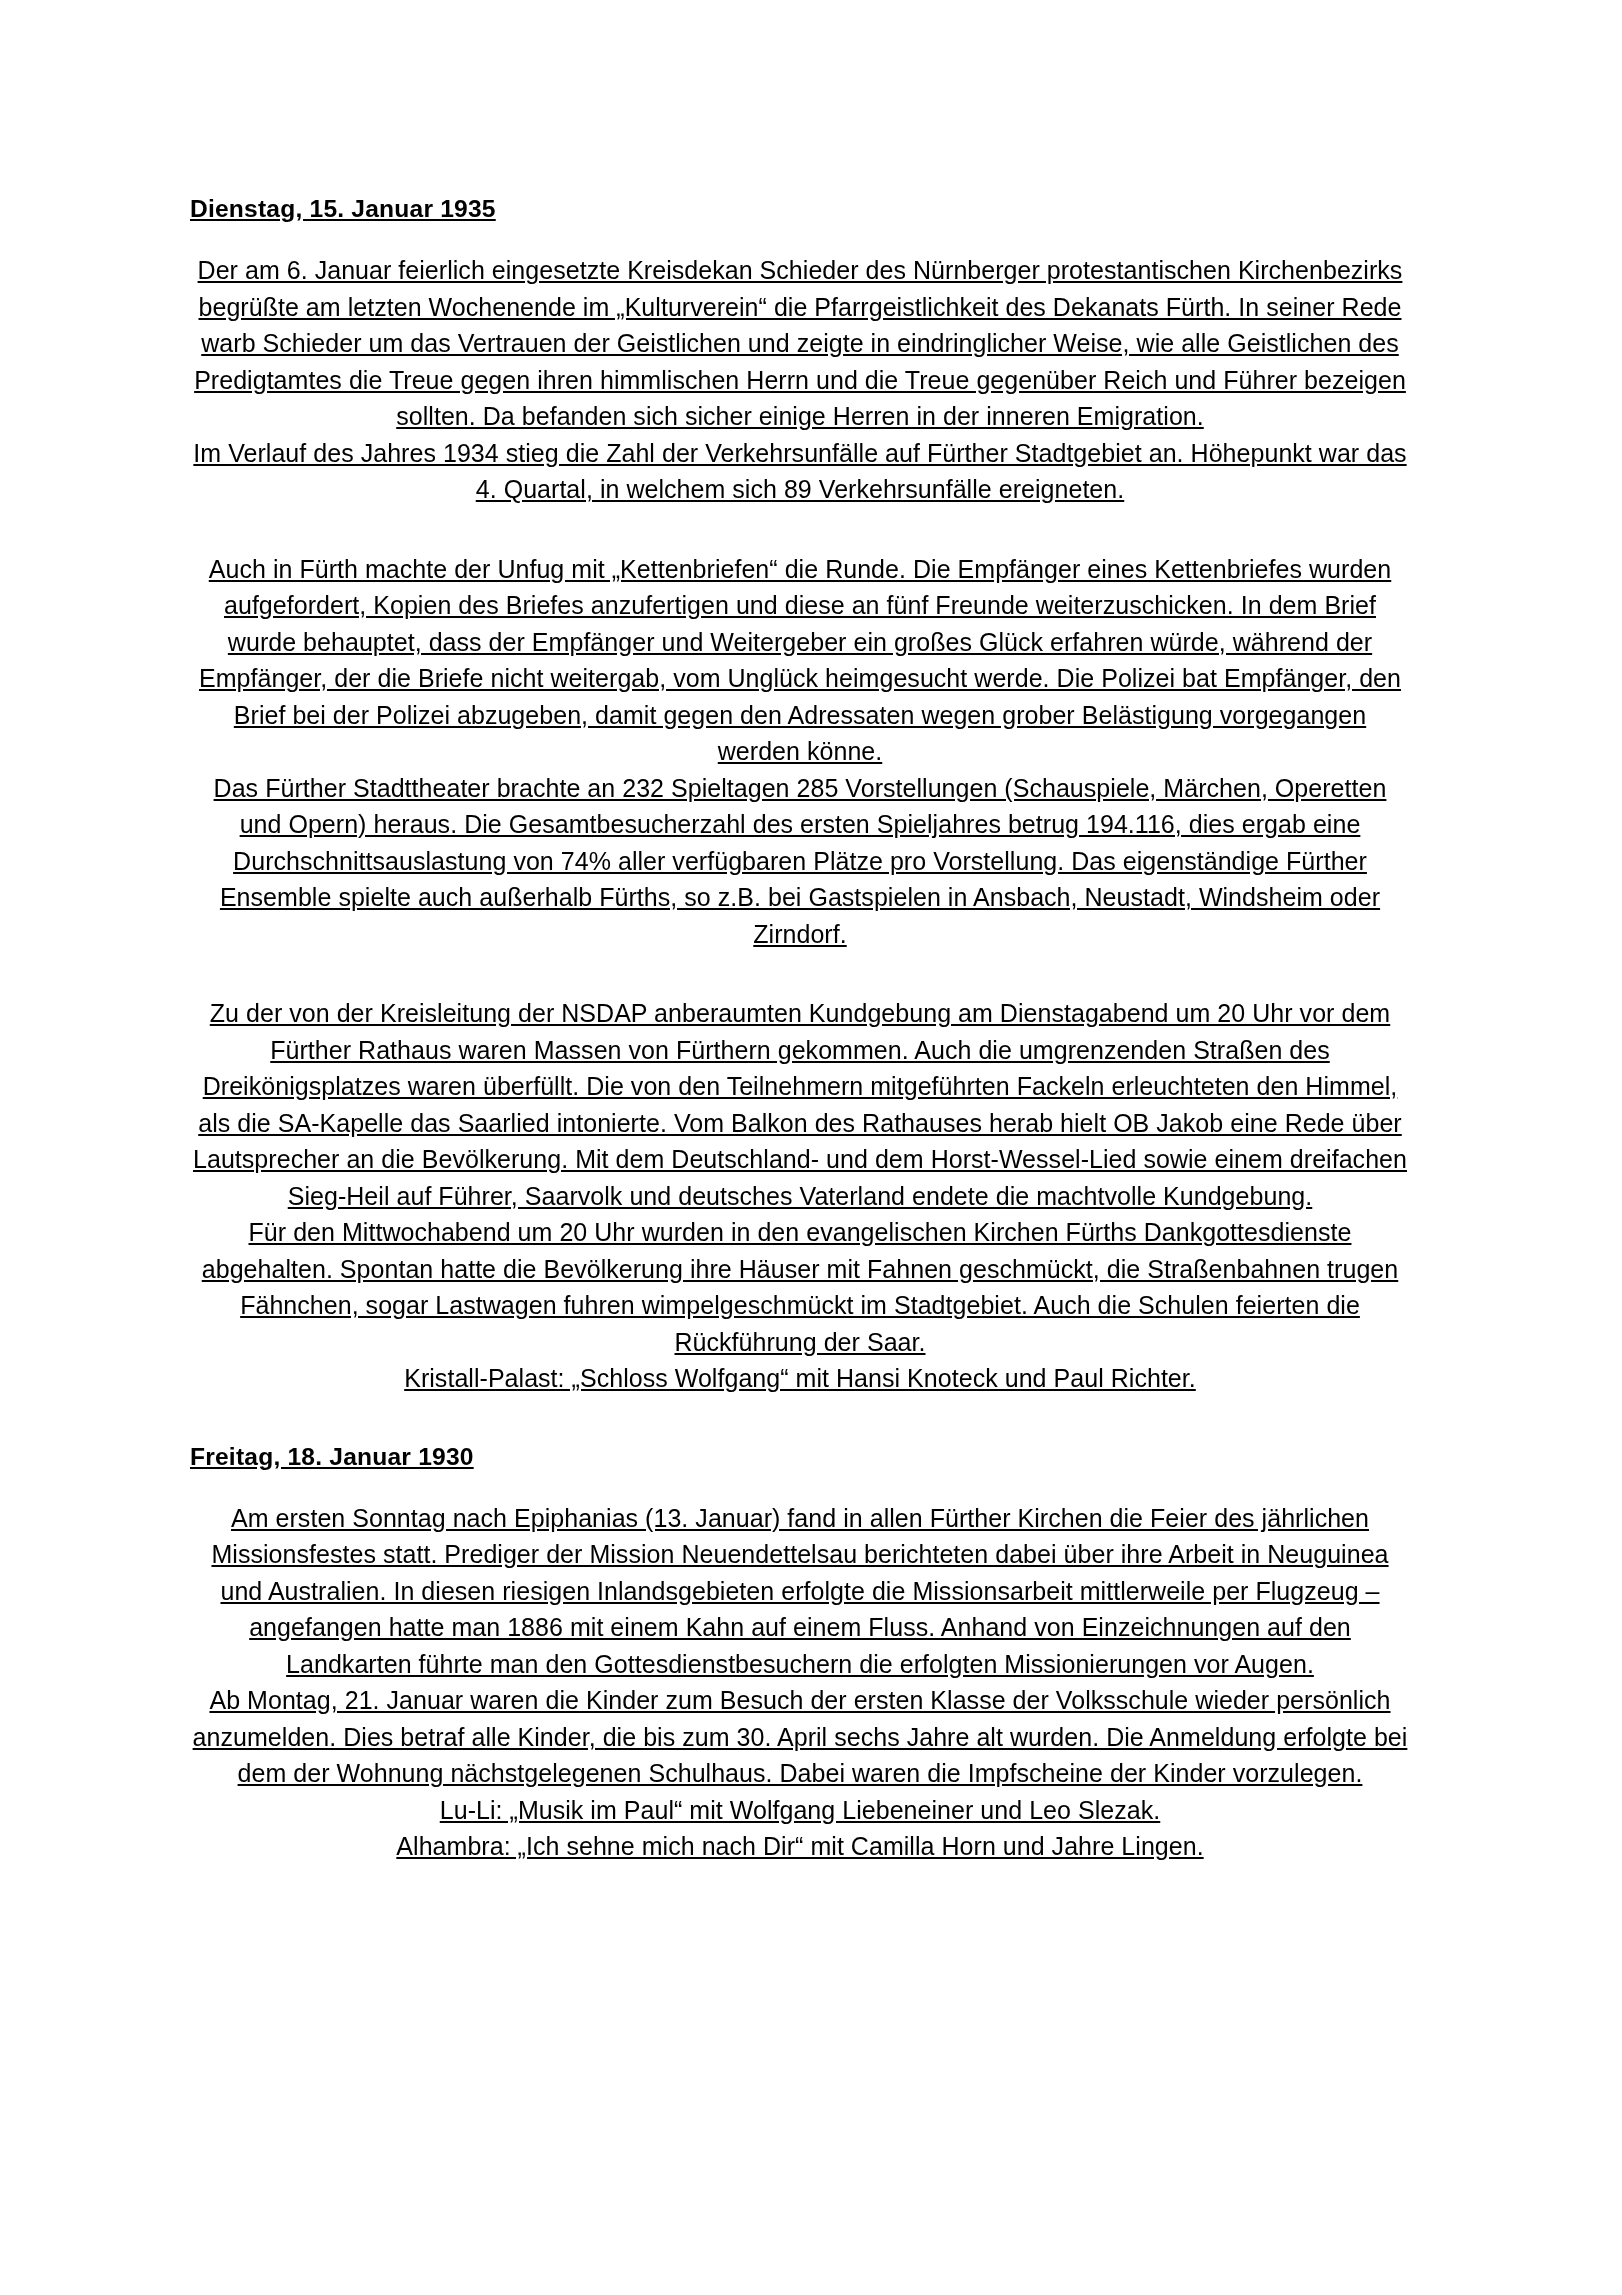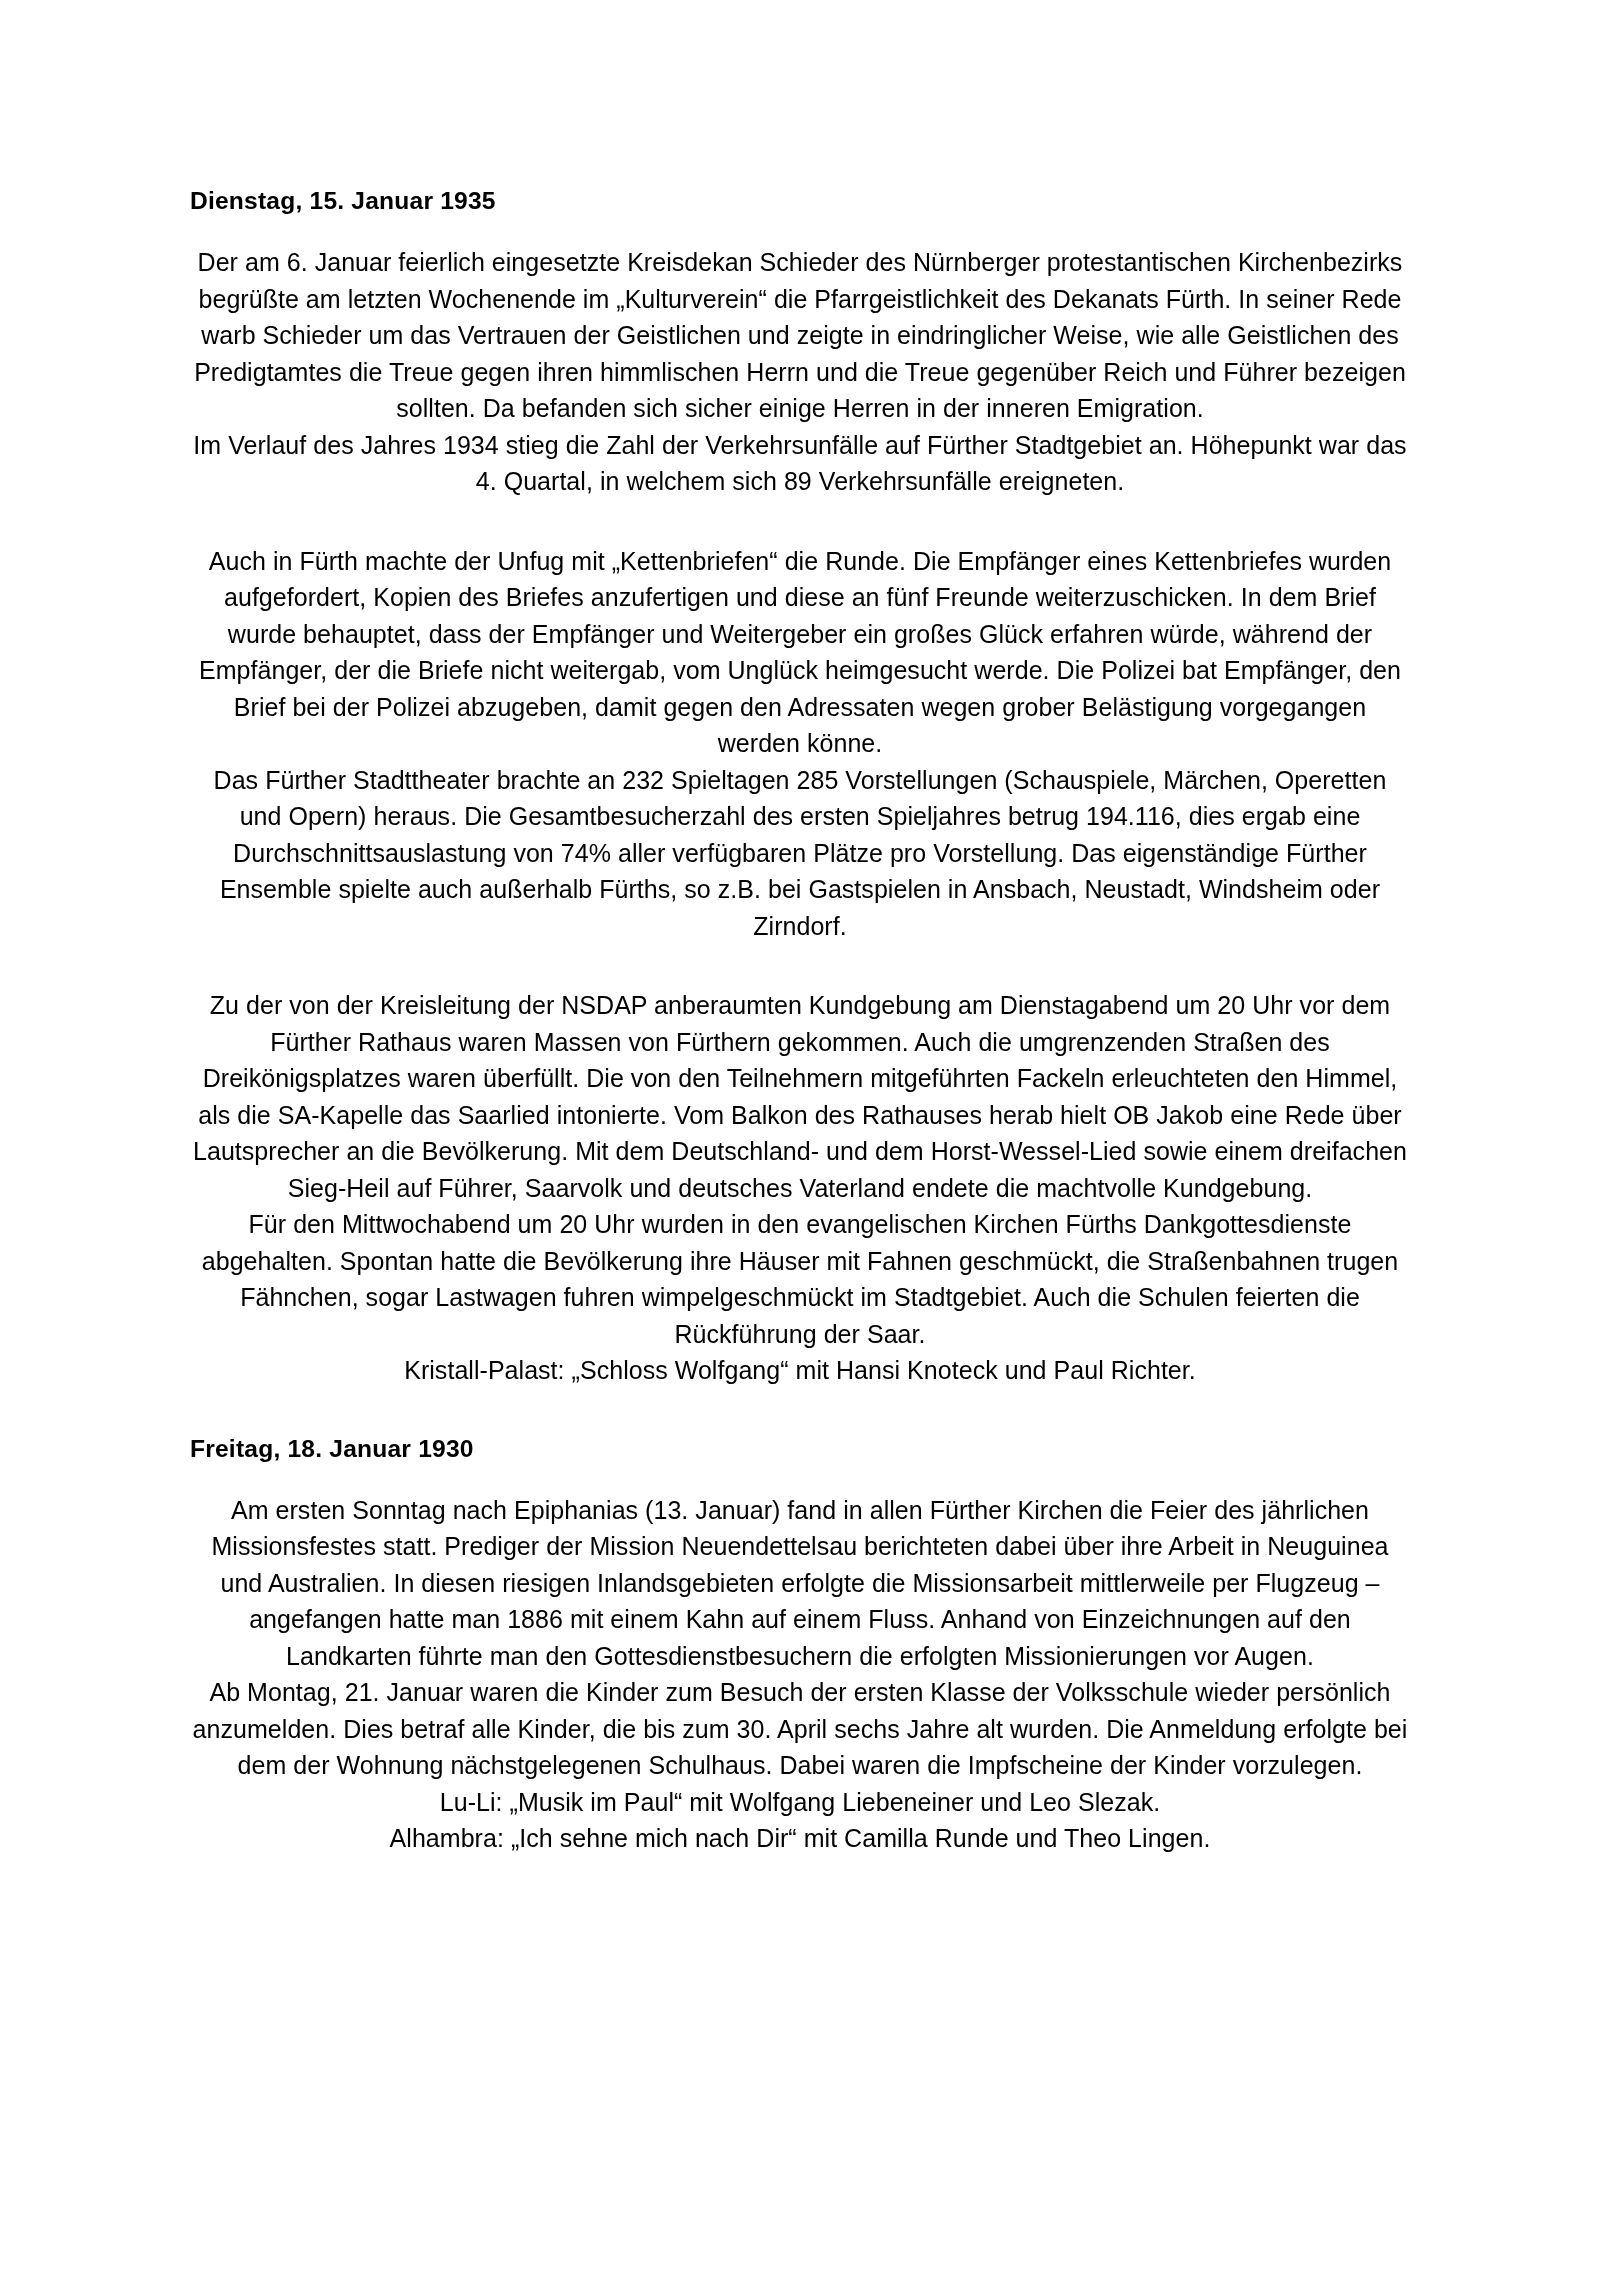--- a/index.html
+++ b/index.html
@@ -14,22 +14,23 @@
   .page {
     width: 1623px;
     min-height: 2295px;
     background: #ffffff;
     box-sizing: border-box;
     padding: 184px 0 0 0;
     position: relative;
   }
   .content {
     width: 1220px;
-    margin: 0 auto;
+    margin: 8px auto;
     margin-left: 190px;
+    text-decoration: underline;
   }
   .entry {
     margin-bottom: 0;
   }
   .entry-heading {
     font-size: 24.6px;
     font-weight: bold;
     line-height: 1.35;
     letter-spacing: 0.2px;
     margin: 0 0 27px 0;
@@ -73,19 +74,19 @@
         <p>Kristall-Palast: „Schloss Wolfgang“ mit Hansi Knoteck und Paul Richter.</p>
       </div>
     </div>
 
     <div class="entry">
       <h2 class="entry-heading">Freitag, 18. Januar 1930</h2>
       <div class="entry-body">
         <p>Am ersten Sonntag nach Epiphanias (13. Januar) fand in allen Fürther Kirchen die Feier des jährlichen Missionsfestes statt. Prediger der Mission Neuendettelsau berichteten dabei über ihre Arbeit in Neuguinea und Australien. In diesen riesigen Inlandsgebieten erfolgte die Missionsarbeit mittlerweile per Flugzeug – angefangen hatte man 1886 mit einem Kahn auf einem Fluss. Anhand von Einzeichnungen auf den Landkarten führte man den Gottesdienstbesuchern die erfolgten Missionierungen vor Augen.</p>
         <p>Ab Montag, 21. Januar waren die Kinder zum Besuch der ersten Klasse der Volksschule wieder persönlich anzumelden. Dies betraf alle Kinder, die bis zum 30. April sechs Jahre alt wurden. Die Anmeldung erfolgte bei dem der Wohnung nächstgelegenen Schulhaus. Dabei waren die Impfscheine der Kinder vorzulegen.</p>
         <p>Lu-Li: „Musik im Paul“ mit Wolfgang Liebeneiner und Leo Slezak.</p>
-        <p>Alhambra: „Ich sehne mich nach Dir“ mit Camilla Runde und Theo Lingen.</p>
+        <p>Alhambra: „Ich sehne mich nach Dir“ mit Camilla Horn und Jahre Lingen.</p>
       </div>
     </div>
 
   </div>
 </div>
 
 
 </body></html>

